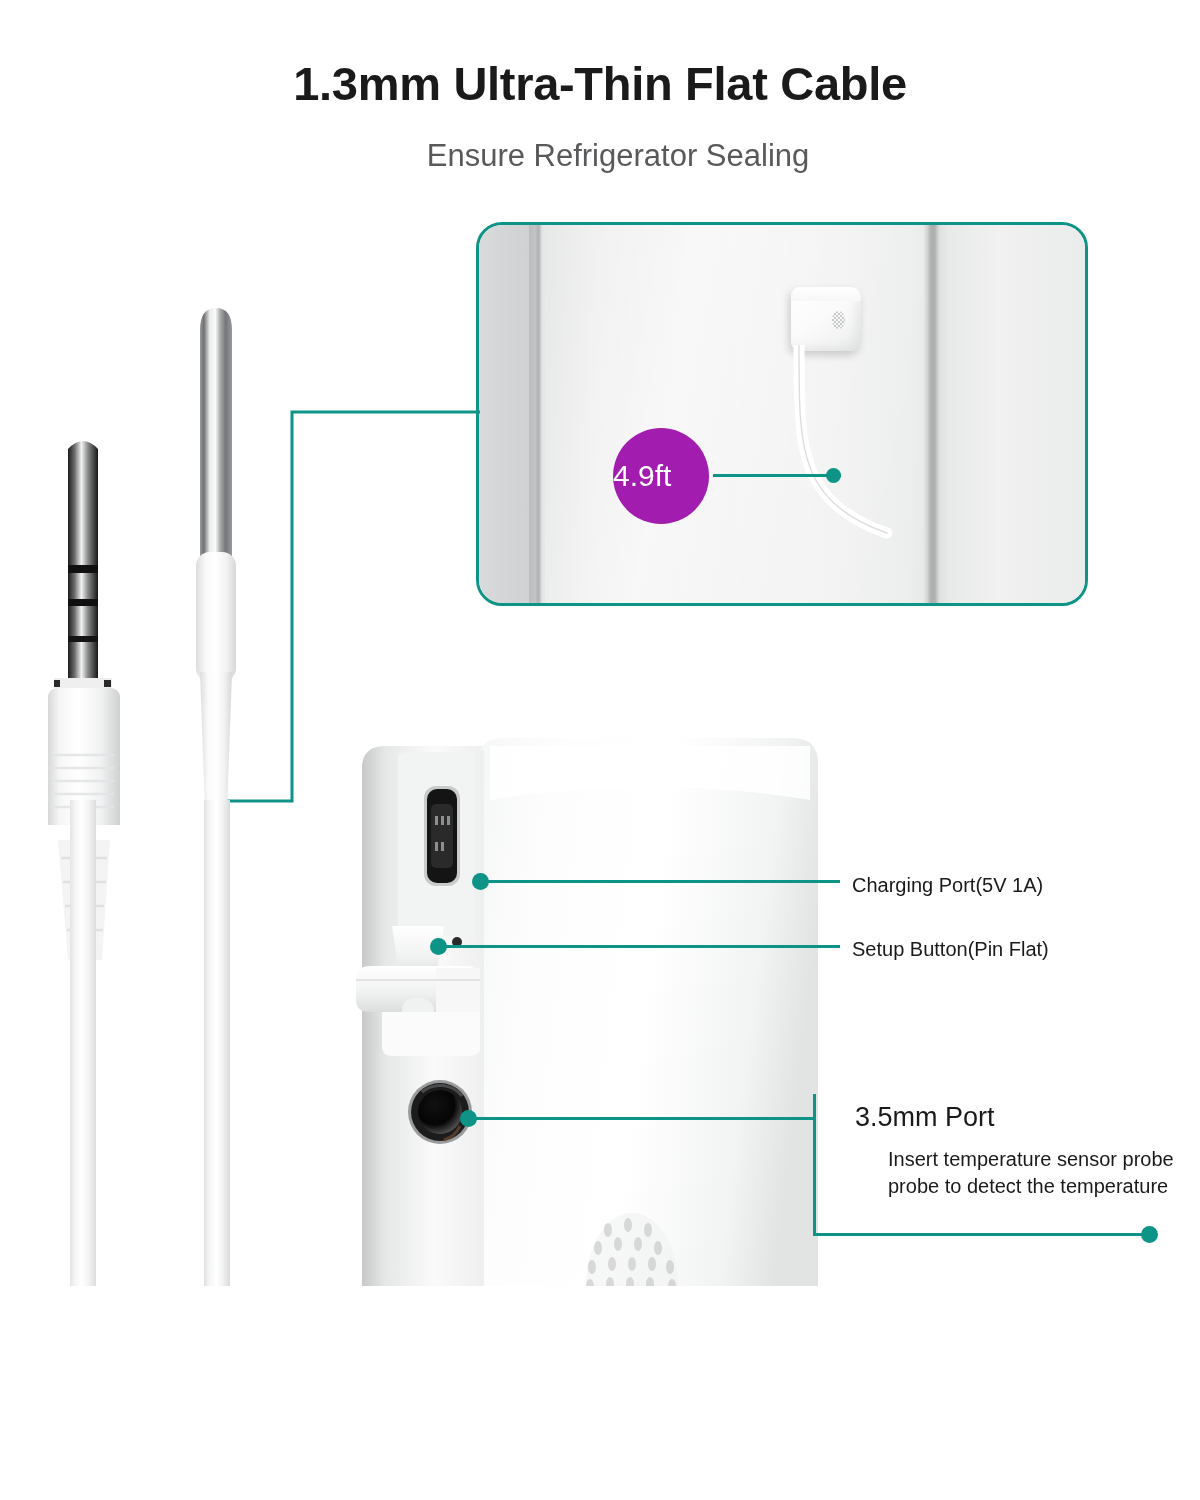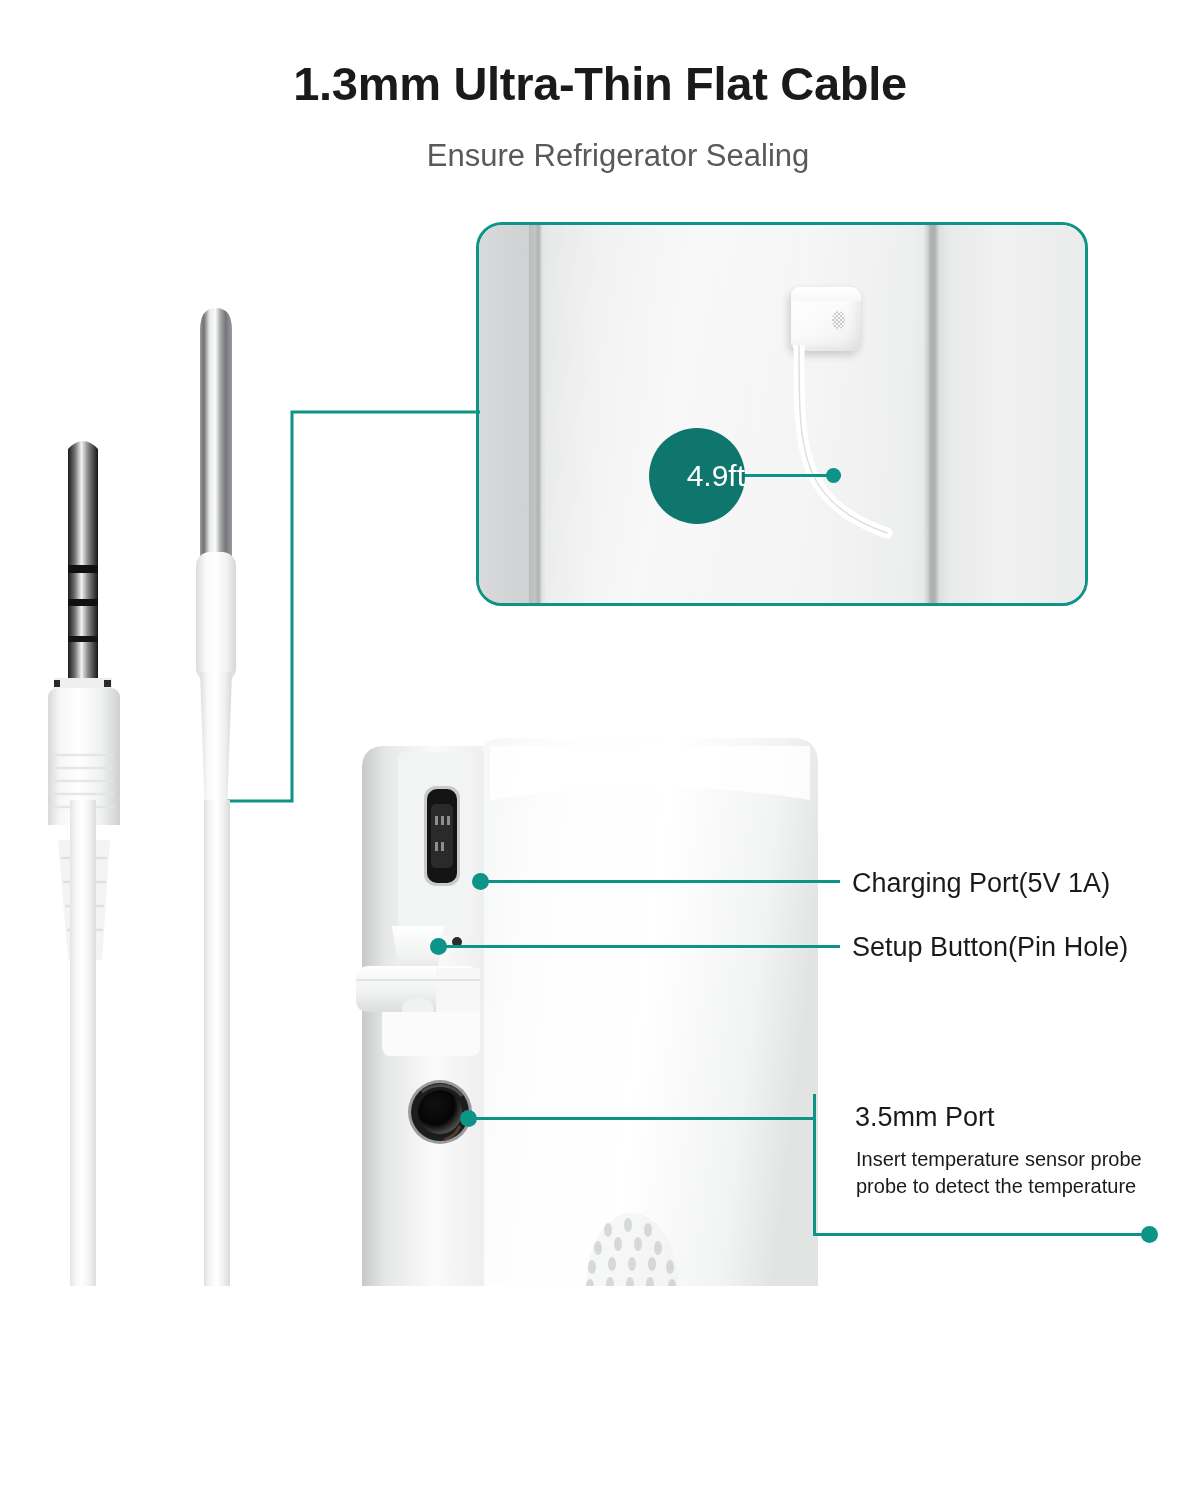--- a/index.html
+++ b/index.html
@@ -110,28 +110,28 @@
   .mini-cable {
     position: absolute;
     left: 300px; top: 120px;
     width: 130px; height: 200px;
     pointer-events: none;
   }
 
   
   .badge-49 {
     position: absolute;
-    left: 649px; top: 428px;
+    left: 613px; top: 428px;
     width: 96px; height: 96px;
     border-radius: 50%;
-    background: #0f766e;
+    background: #a21caf;
     color: #ffffff;
     font-size: 30px;
     line-height: 96px;
-    text-align: right;
+    text-align: left;
     font-weight: normal;
   }
   .badge-leader {
     position: absolute;
     left: 713px; top: 474px;
     width: 128px; height: 3px;
     background: #0d9487;
   }
   .badge-leader-dot {
     position: absolute;
@@ -181,23 +181,24 @@
   .lead-dot {
     position: absolute;
     width: 17px; height: 17px;
     border-radius: 50%;
     background: #0d9487;
   }
 
   
   .callout-label {
     position: absolute;
-    font-size: 27px;
+    font-size: 20px;
     color: #1a1a1a;
     white-space: nowrap;
+    margin-top: 6px;
   }
   .callout-box { position: absolute; left: 813px; top: 1094px; width: 345px; height: 142px; }
   .callout-box .cb-vline {
     position: absolute; left: 0; top: 0; width: 3px; height: 142px; background: #0d9487;
   }
   .callout-box .cb-hline {
     position: absolute; left: 0; bottom: 0; width: 337px; height: 3px; background: #0d9487;
   }
   .callout-box .cb-dot {
     position: absolute; right: 0; bottom: -7px;
@@ -205,21 +206,21 @@
   }
   .cb-title {
     position: absolute; left: 42px; top: 8px;
     font-size: 27px; color: #1a1a1a; white-space: nowrap;
   }
   .cb-desc {
     position: absolute; left: 43px; top: 52px;
     width: 300px;
     font-size: 20px; line-height: 27px; color: #1a1a1a;
   }
-  .cb-desc span { display: block; white-space: nowrap; }
+  .cb-desc span { display: block; white-space: nowrap; margin-left: 32px; }
 </style>
 </head>
 <body>
 
 <div id="page">
 
   <div class="title">1.3mm Ultra-Thin Flat Cable</div>
   <div class="subtitle">Ensure Refrigerator Sealing</div>
 
   <div class="inset-panel">
@@ -434,21 +435,21 @@
   <div class="lead" style="left:480px; top:880px; width:360px;"></div>
   <div class="lead-dot" style="left:472px; top:873px;"></div>
 
   <div class="lead" style="left:438px; top:945px; width:402px;"></div>
   <div class="lead-dot" style="left:430px; top:938px;"></div>
 
   <div class="lead" style="left:468px; top:1117px; width:348px;"></div>
   <div class="lead-dot" style="left:460px; top:1110px;"></div>
 
   <div class="callout-label" style="left:852px; top:868px;">Charging Port(5V 1A)</div>
-  <div class="callout-label" style="left:852px; top:932px;">Setup Button(Pin Hole)</div>
+  <div class="callout-label" style="left:852px; top:932px;">Setup Button(Pin Flat)</div>
 
   <div class="callout-box">
     <div class="cb-vline"></div>
     <div class="cb-hline"></div>
     <div class="cb-dot"></div>
     <div class="cb-title">3.5mm Port</div>
     <div class="cb-desc">
       <span>Insert temperature sensor probe</span>
       <span>probe to detect the temperature</span>
     </div>

